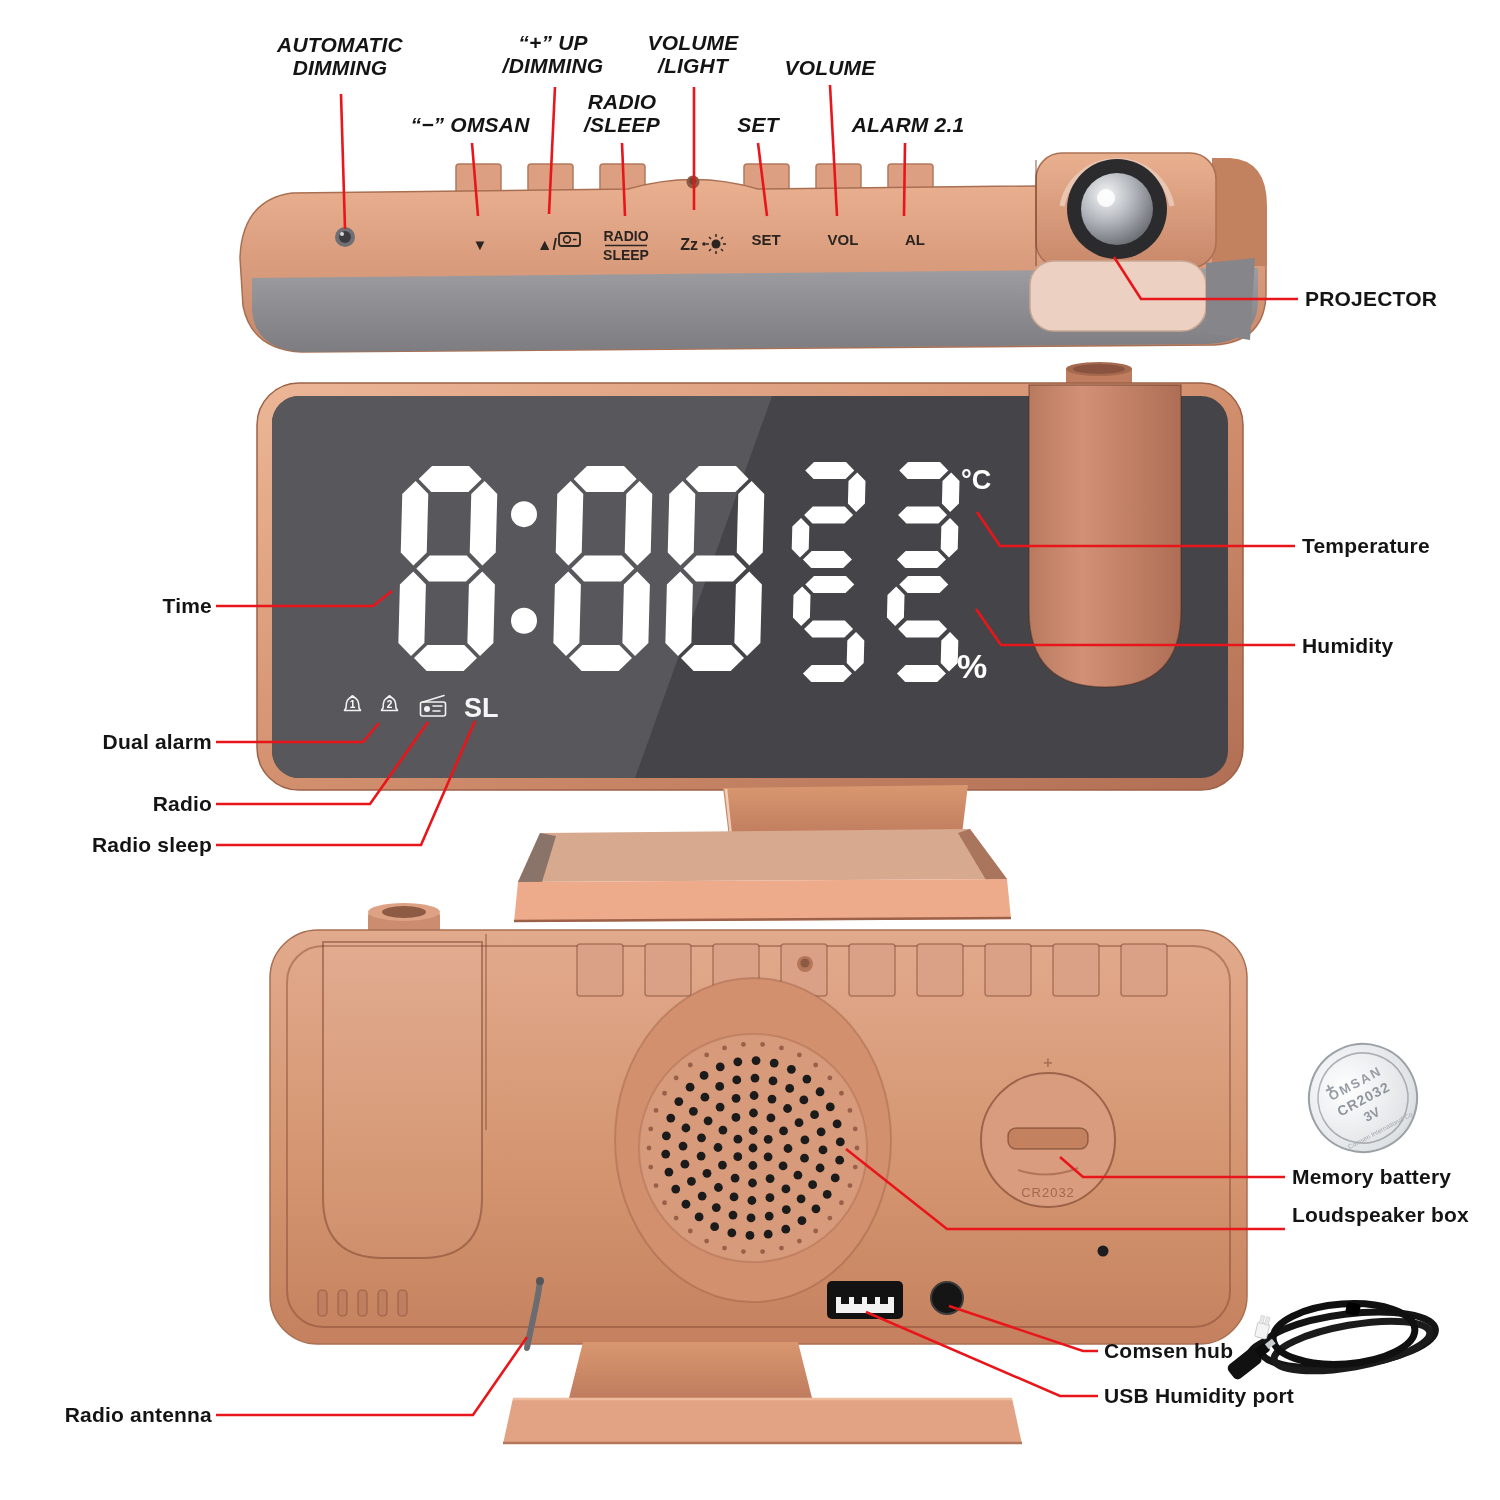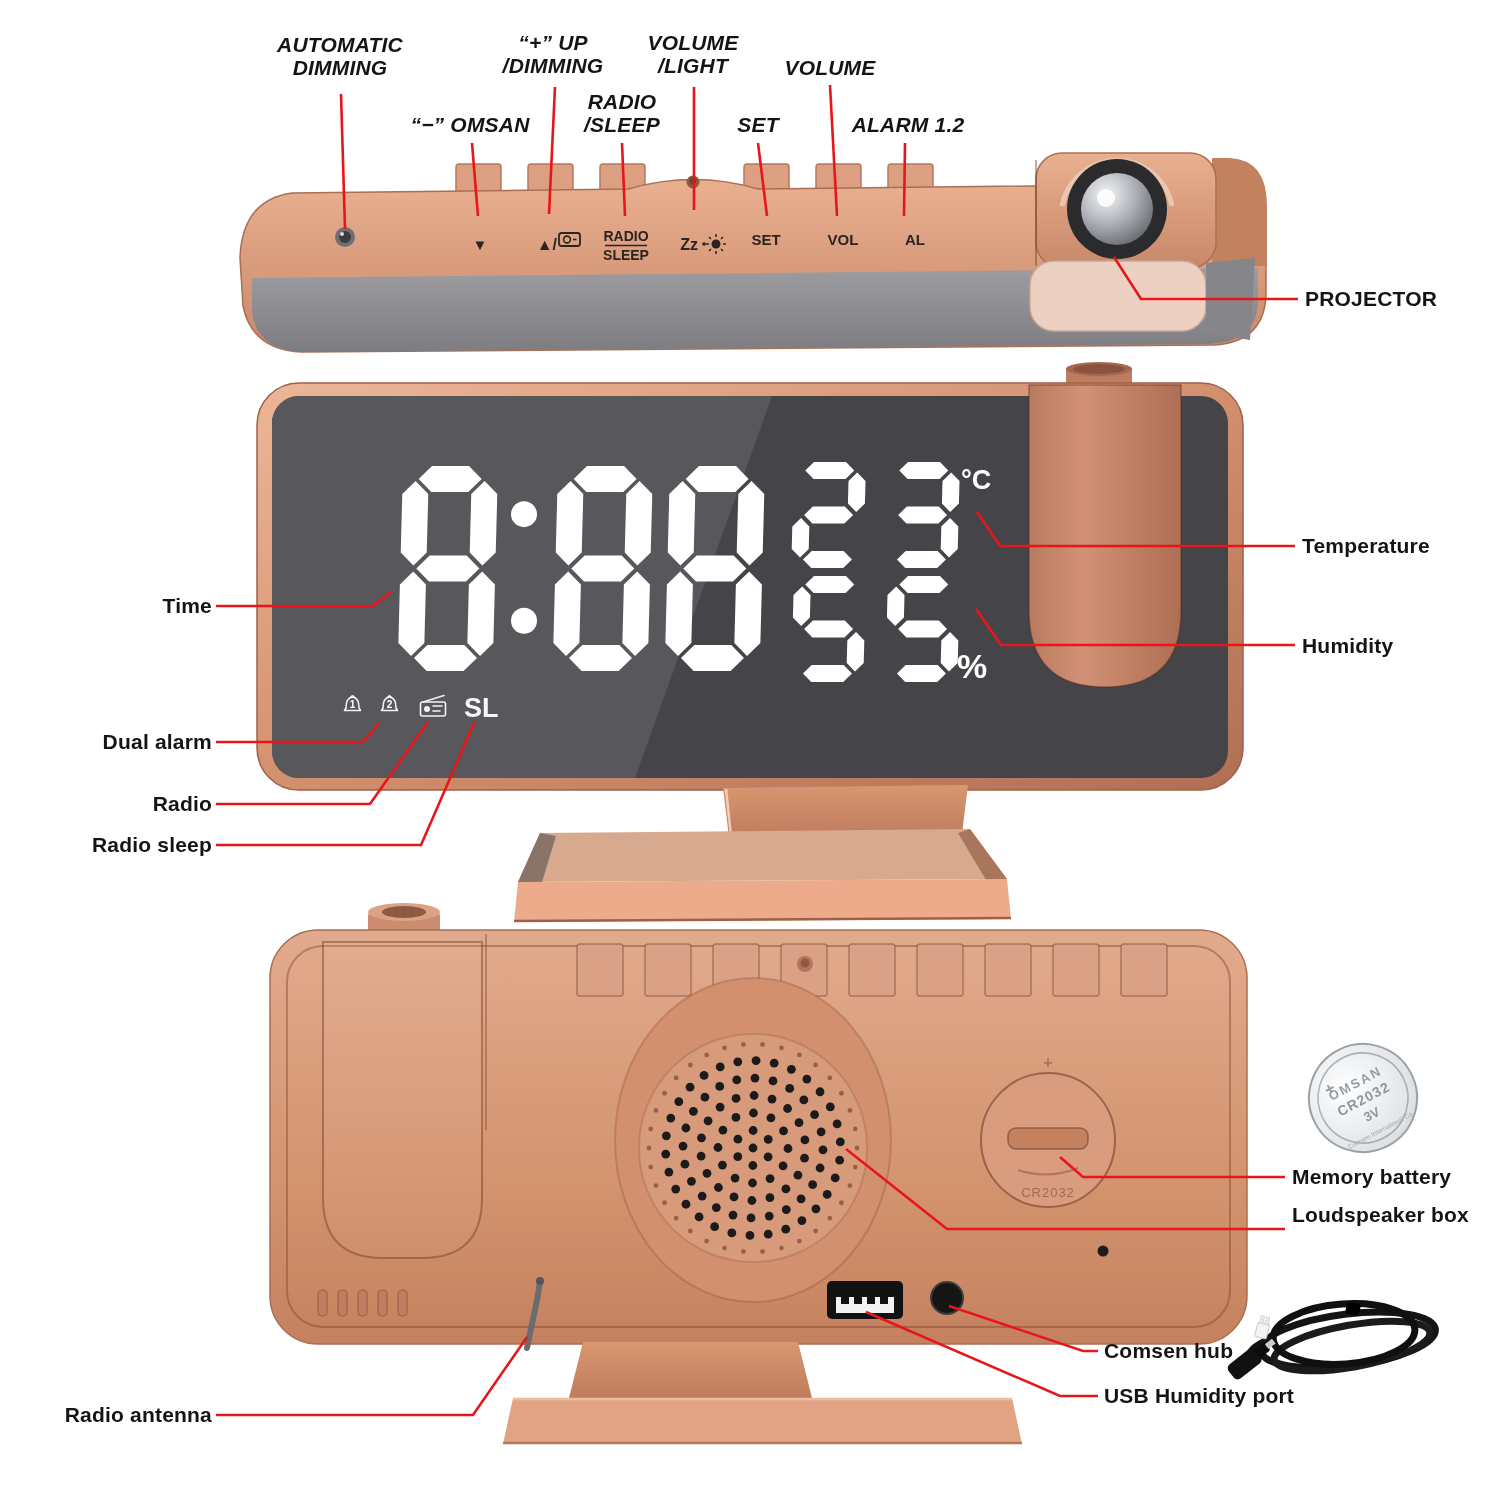--- a/index.html
+++ b/index.html
@@ -508,21 +508,21 @@
   <div>VOLUME</div>
   <div>/LIGHT</div>
 </div>
 <div class="lbl center" style="left:830px;top:56px">VOLUME</div>
 <div class="lbl center" style="left:470px;top:113px">“−” OMSAN</div>
 <div class="lbl center" style="left:622px;top:90px">
   <div>RADIO</div>
   <div>/SLEEP</div>
 </div>
 <div class="lbl center" style="left:758px;top:113px">SET</div>
-<div class="lbl center" style="left:908px;top:113px">ALARM 1.2</div>
+<div class="lbl center" style="left:908px;top:113px">ALARM 2.1</div>
 <div class="lbl" style="left:1305px;top:287px">PROJECTOR</div>
 
 <div class="lbl rightal" style="right:1288px;top:594px">Time</div>
 <div class="lbl rightal" style="right:1288px;top:730px">Dual alarm</div>
 <div class="lbl rightal" style="right:1288px;top:792px">Radio</div>
 <div class="lbl rightal" style="right:1288px;top:833px">Radio sleep</div>
 <div class="lbl" style="left:1302px;top:534px">Temperature</div>
 <div class="lbl" style="left:1302px;top:634px">Humidity</div>
 
 <div class="lbl" style="left:1292px;top:1165px">Memory battery</div>

